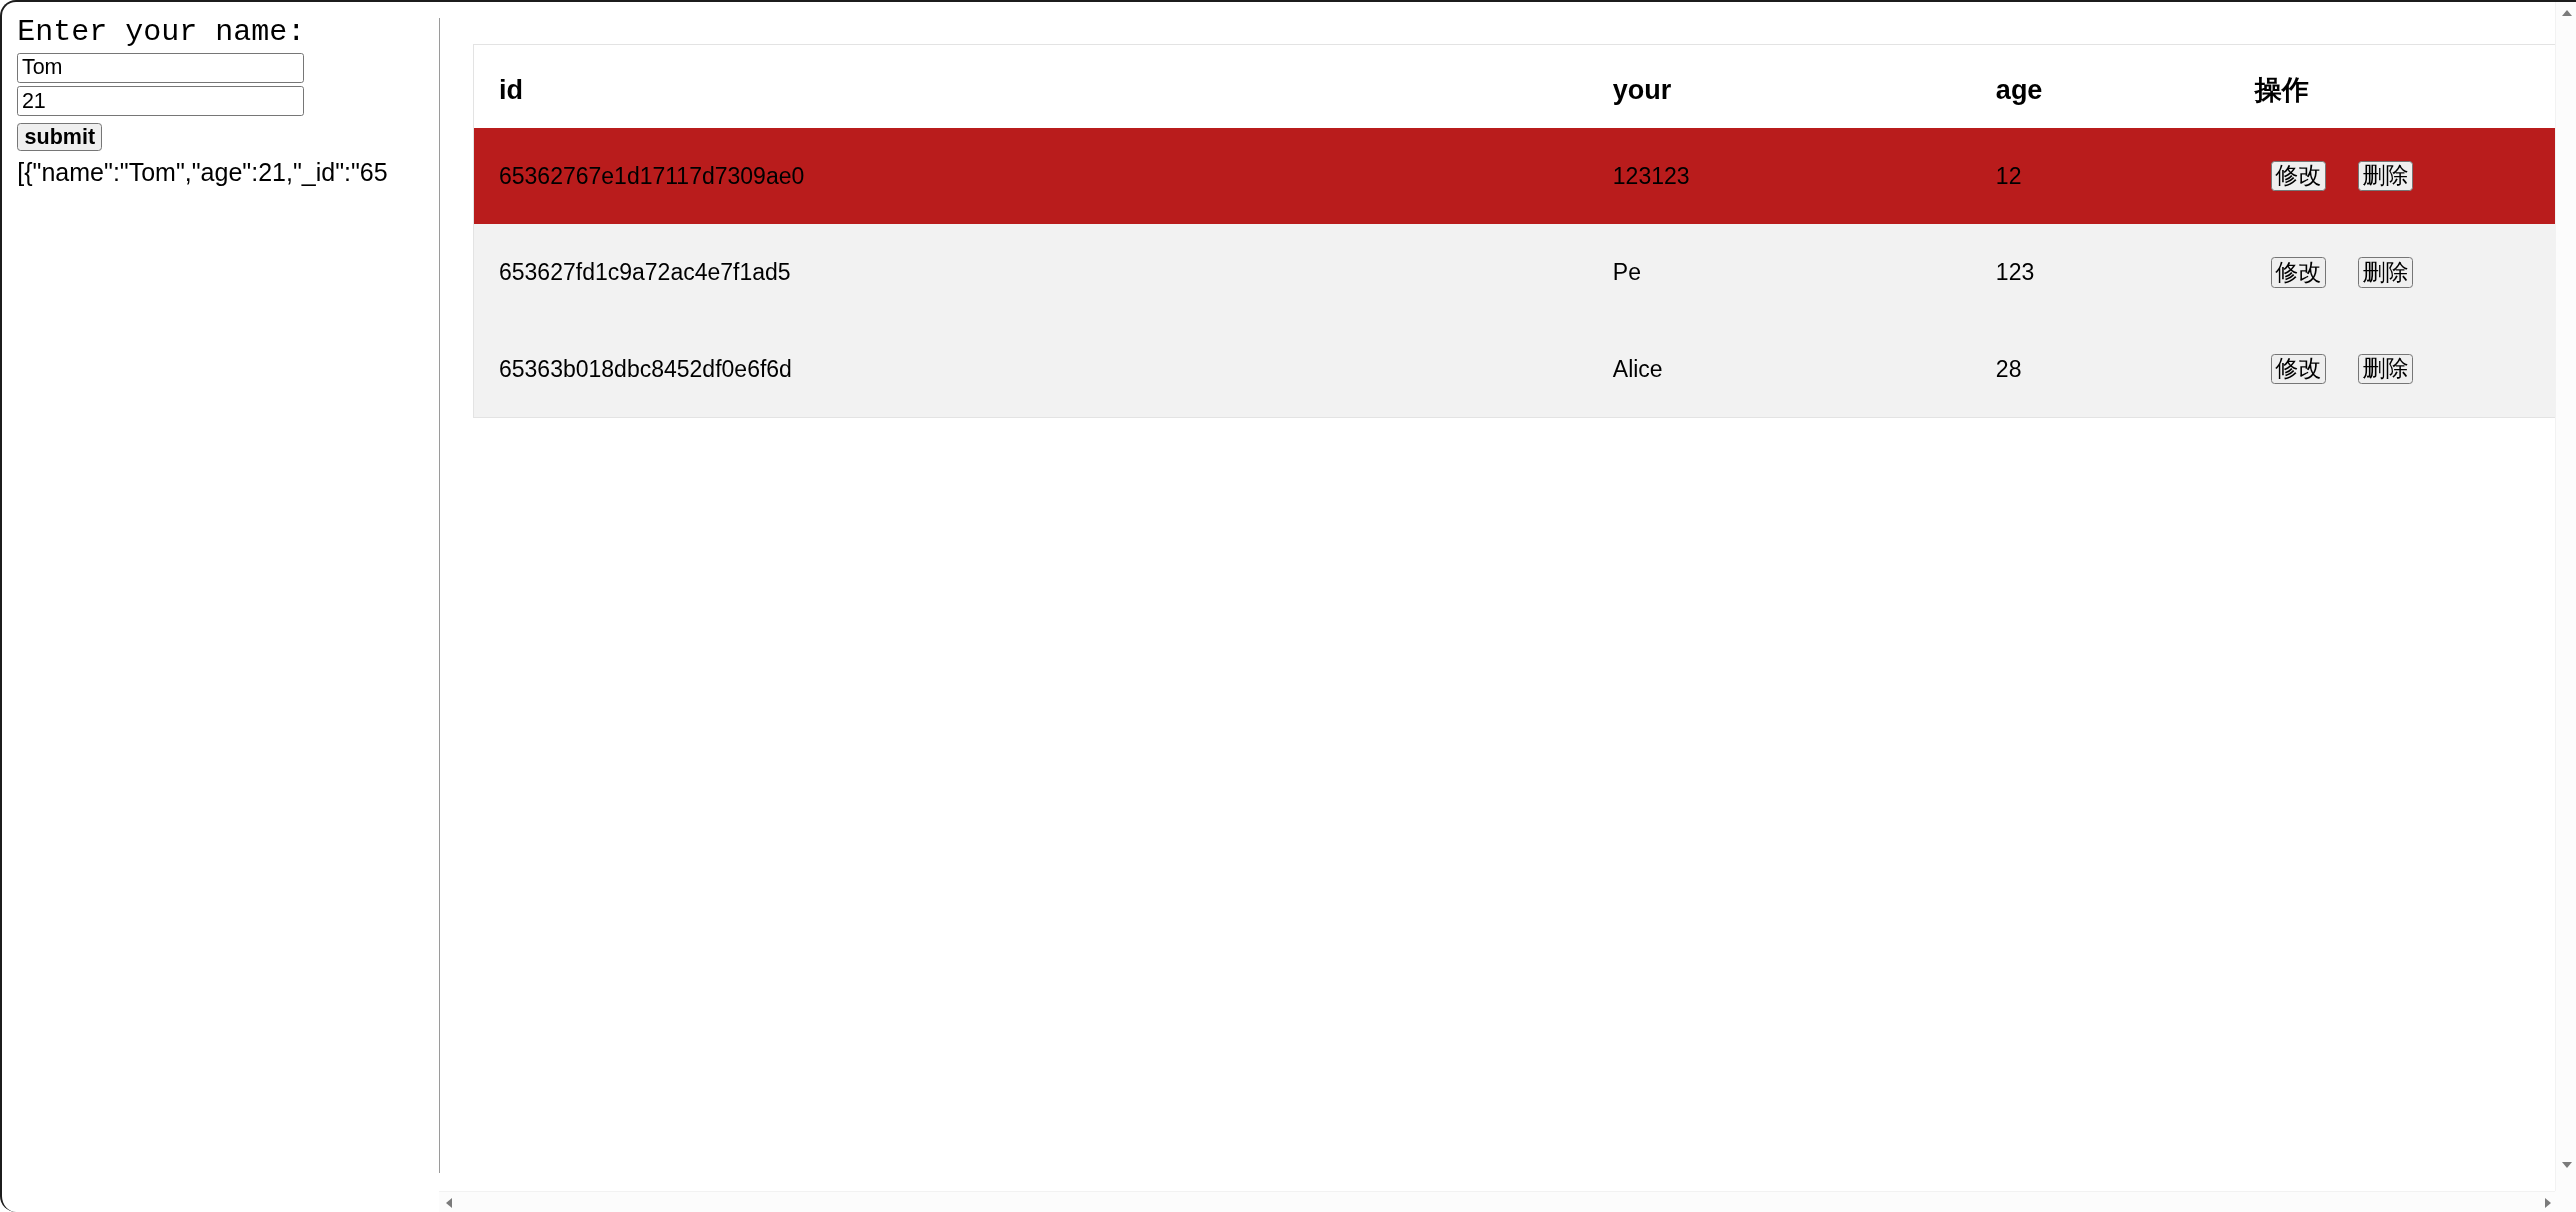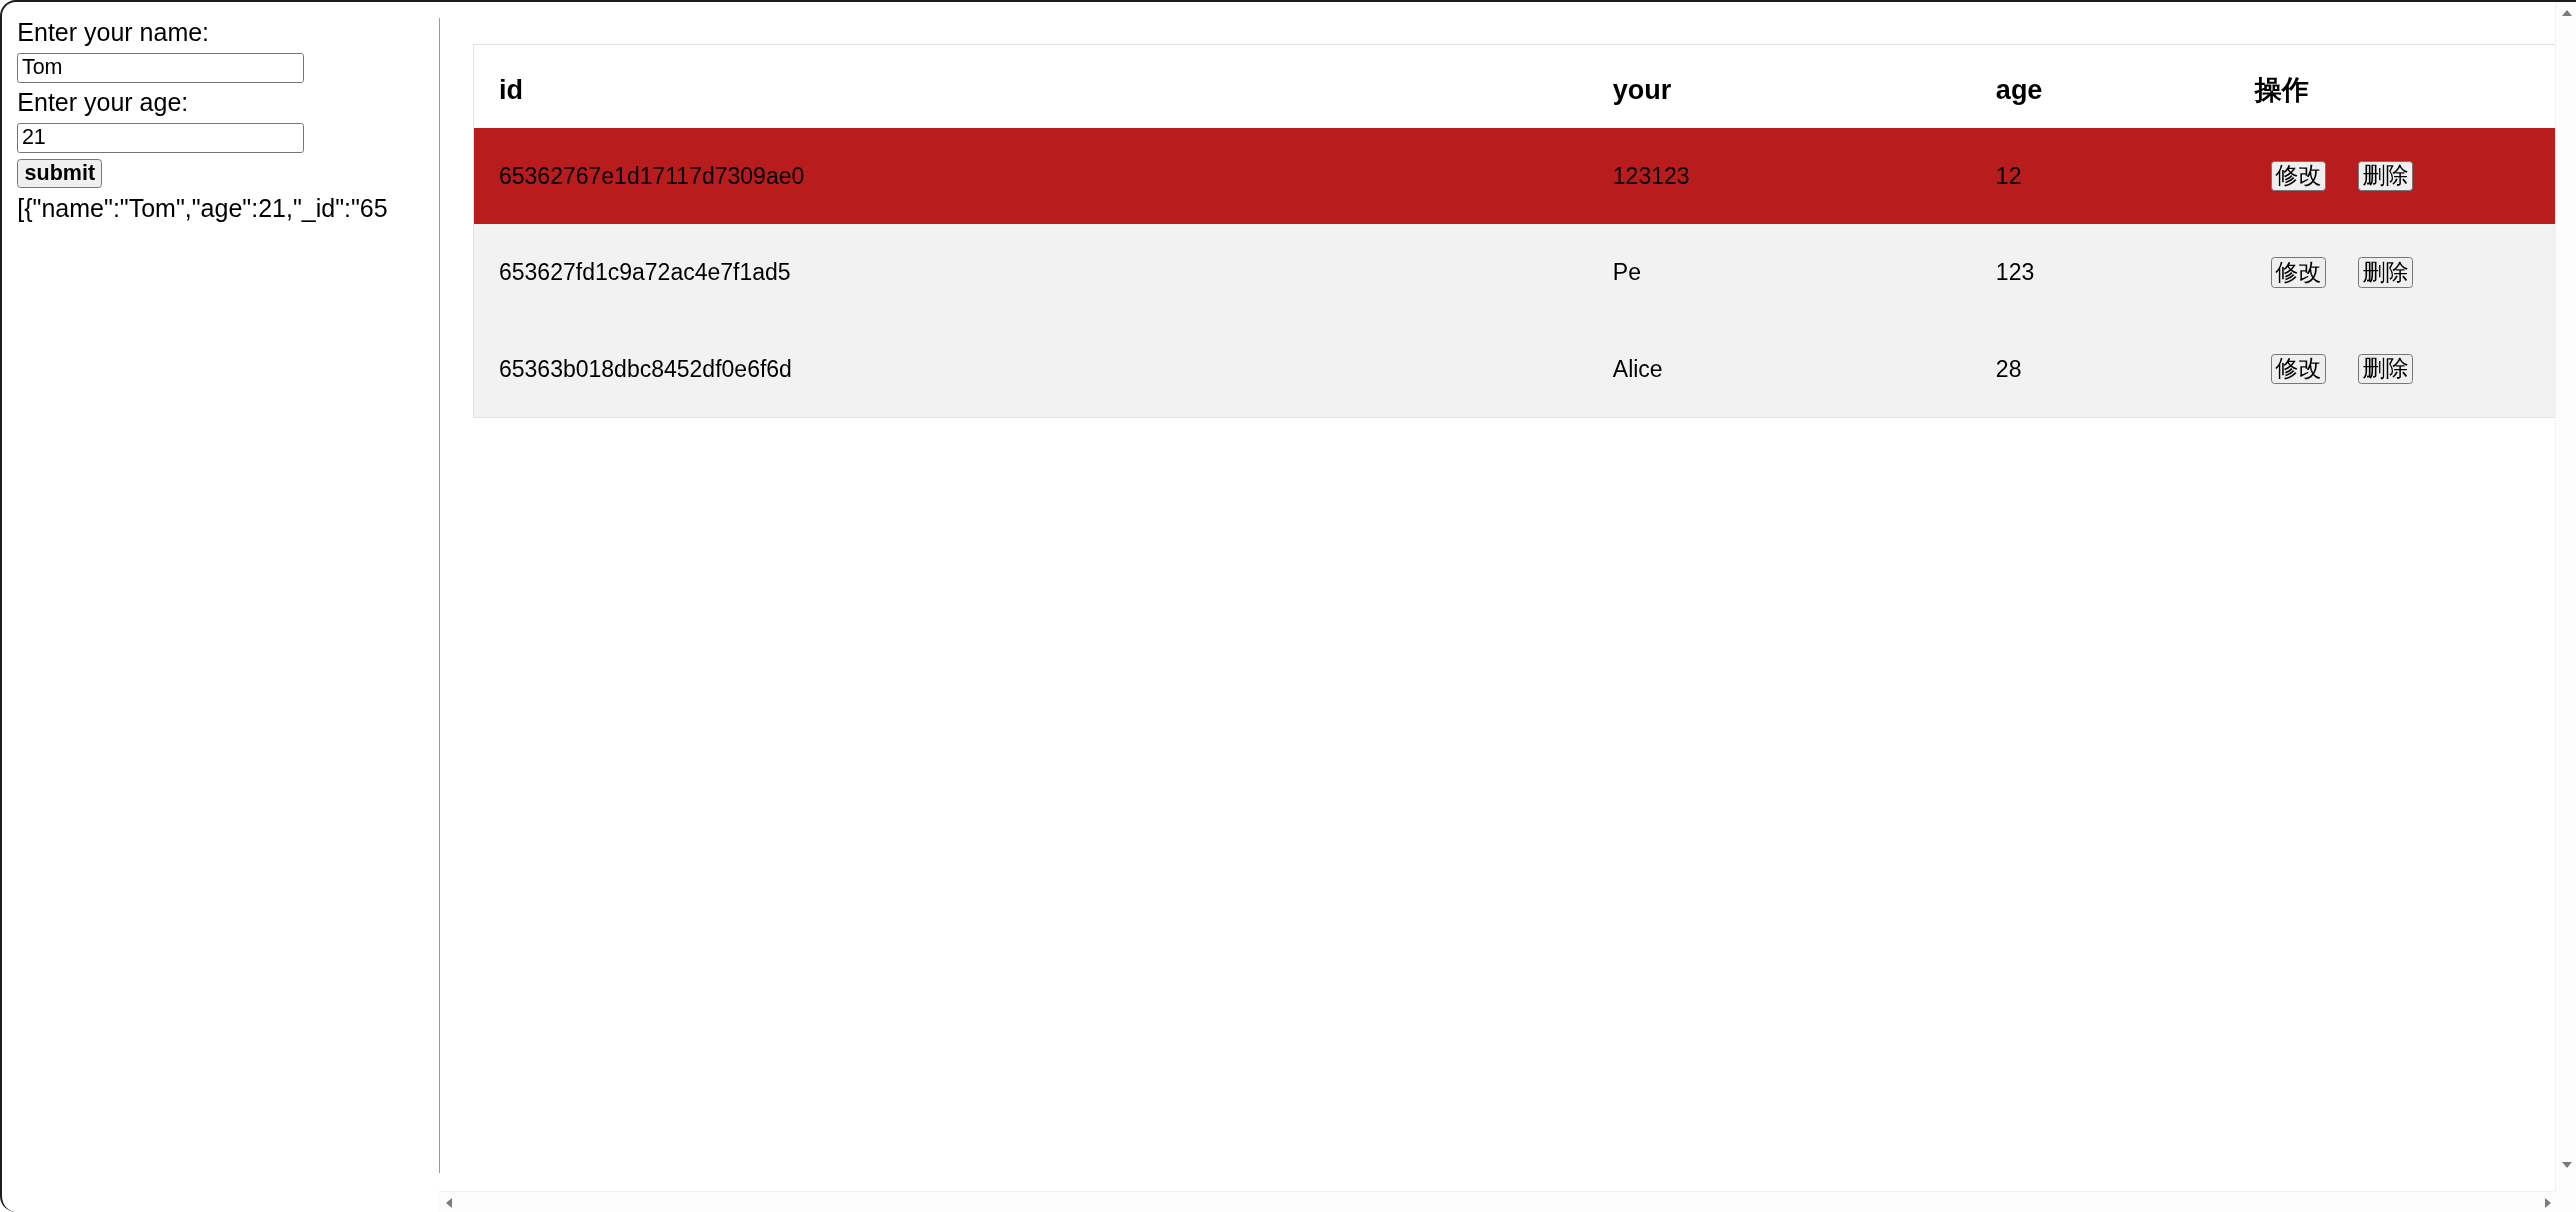--- a/index.html
+++ b/index.html
@@ -31,25 +31,26 @@
     position: absolute;
     left: 0; top: 0;
     width: 437px;
     height: 1171px;
     box-sizing: border-box;
     padding: 14.4px 0 0 15.3px;
     overflow: hidden;
   }
 
   .field-label {
-    font-size: 25px;
+    font-size: 30px;
     line-height: 32px;
     color: #000000;
     margin: 0 0 4.5px 0;
     white-space: nowrap;
+    font-family: Liberation Mono, monospace;
   }
 
   .text-input {
     display: block;
     width: 287px;
     height: 30px;
     box-sizing: border-box;
     font-family: "Liberation Sans", sans-serif;
     font-size: 21.5px;
     line-height: 26px;
@@ -241,21 +242,20 @@
 <body>
 
 <div id="window-frame">
 
   <div id="form-pane">
 
     <div class="field-label">Enter your name:</div>
 
     <input class="text-input" type="text" value="Tom" style="">
 
-    <div class="field-label">Enter your age:</div>
 
     <input class="text-input" type="text" value="21" style="">
 
     <div>
       <button id="submit-button">submit</button>
     </div>
 
     <div id="result-json">[{"name":"Tom","age":21,"_id":"65</div>
 
   </div>

